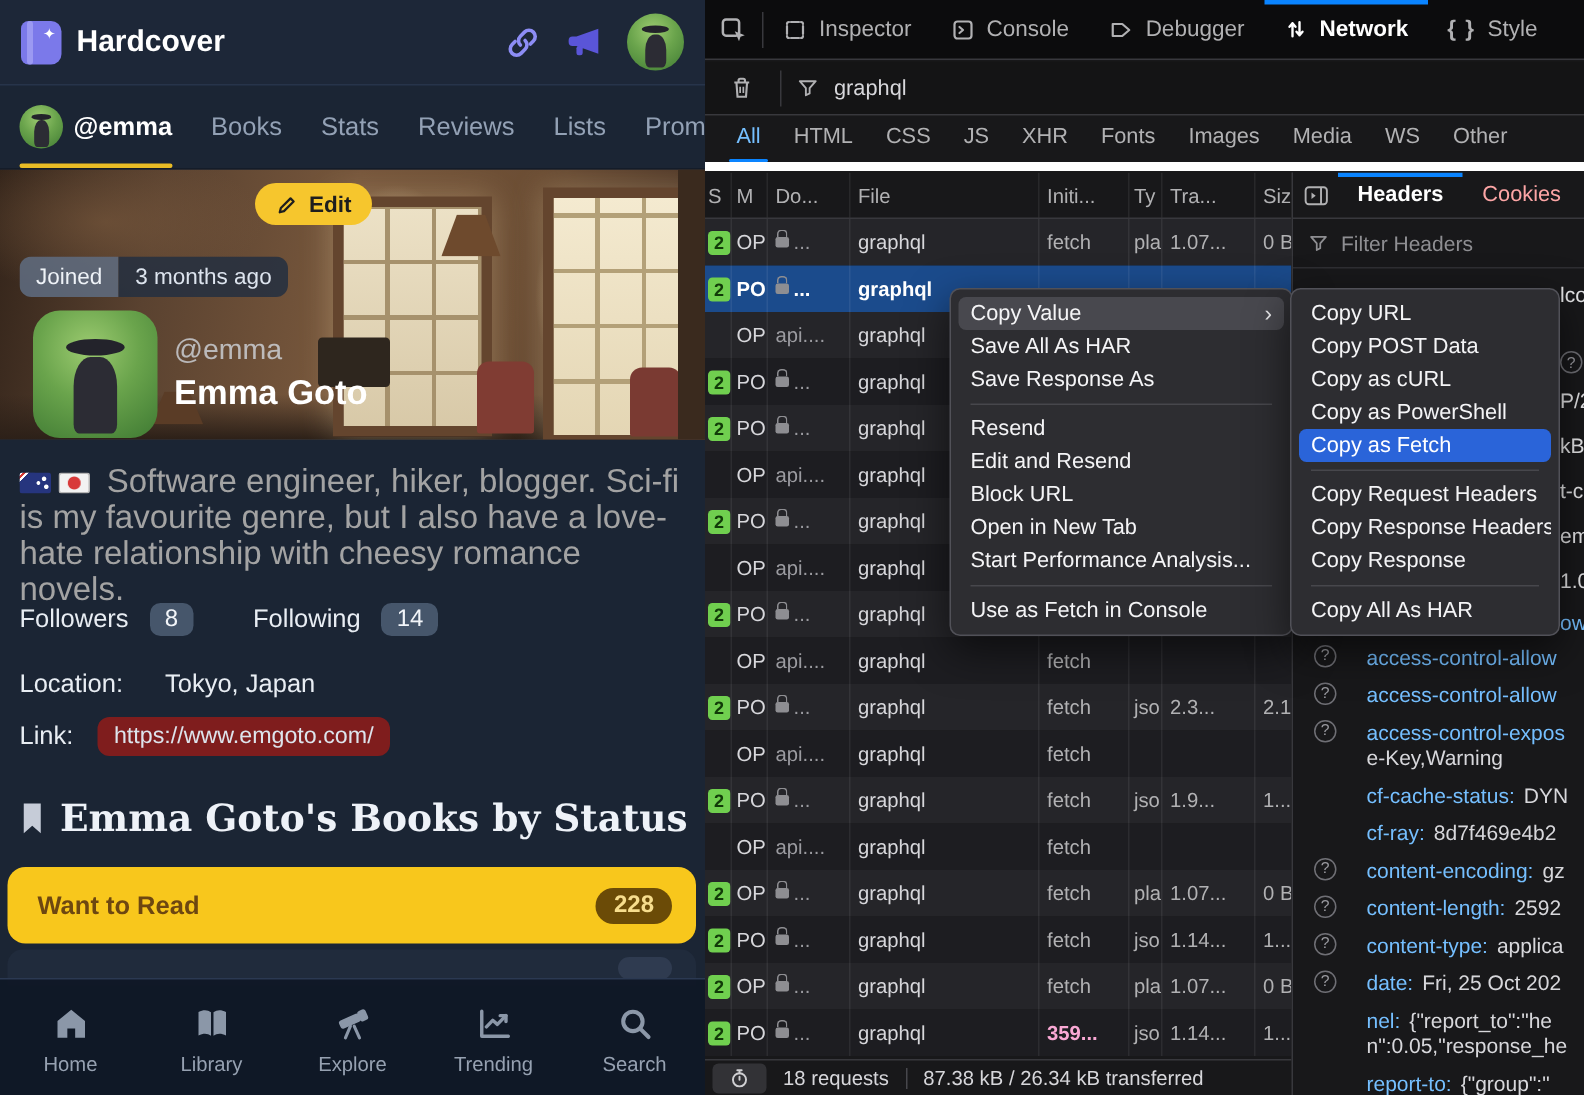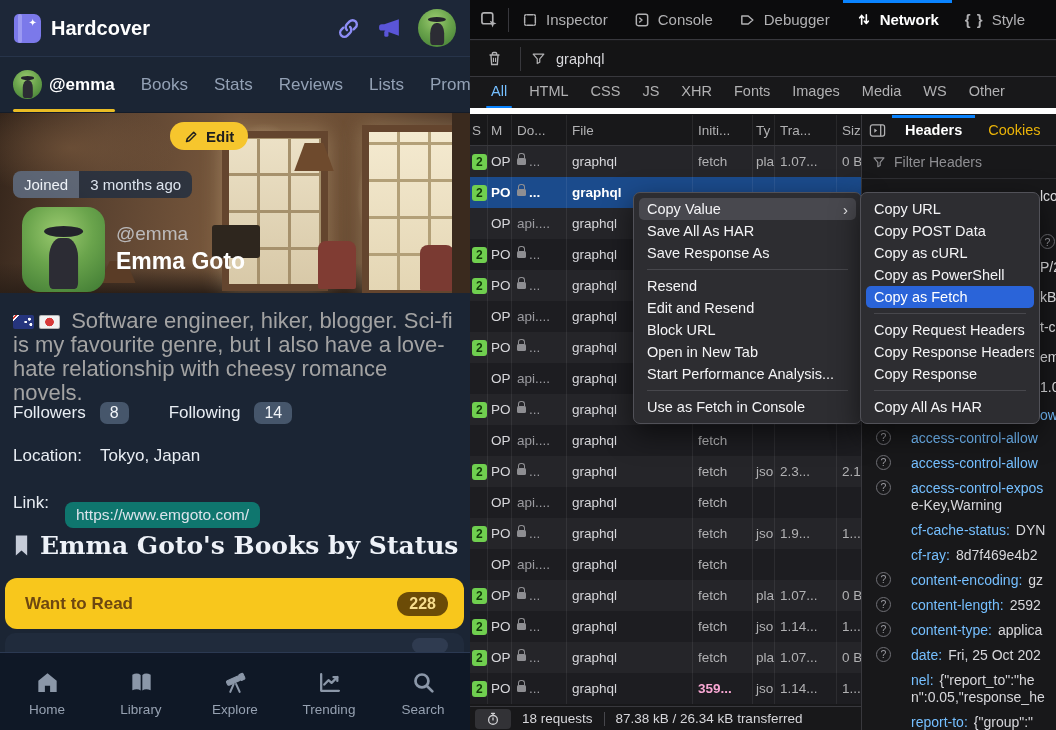--- a/index.html
+++ b/index.html
@@ -73,23 +73,23 @@
   .flag-au{background:#26357e;background-image:
      radial-gradient(circle at 78% 30%, #fff 0 1.2px, transparent 1.8px),
      radial-gradient(circle at 85% 68%, #fff 0 1.2px, transparent 1.8px),
      radial-gradient(circle at 60% 50%, #fff 0 1px, transparent 1.5px),
      linear-gradient(135deg,#fff 0 1.5px,#d5392f 1.5px 3px,#fff 3px 4.5px,#26357e 4.5px);
      background-size:100% 100%,100% 100%,100% 100%,48% 55%;background-repeat:no-repeat;}
   .flag-jp{background:radial-gradient(circle at 50% 50%, #d83a3a 0 4px, #f2f2f2 4.6px);border:1px solid rgba(0,0,0,.25);box-sizing:border-box;}
   .stats{position:absolute;left:13px;top:402px;display:flex;align-items:center;gap:14px;font-size:17px;color:#e8edf3;}
   .cnt{background:#46566b;border-radius:7px;padding:2px 10px;font-size:16px;color:#f2f5f9;}
   .gap26{width:12px;}
-  .locrow{position:absolute;left:13px;top:446px;display:flex;gap:18px;font-size:17px;color:#e8edf3;}
+  .locrow{position:absolute;left:13px;top:446px;display:flex;gap:28px;font-size:17px;color:#e8edf3;}
   .linkrow{position:absolute;left:13px;top:478px;display:flex;gap:16px;align-items:center;font-size:17px;color:#e8edf3;}
-  .pill{background:#0f766e;border-radius:8px;padding:4px 11px;font-size:15.5px;color:#dde4ec;cursor:pointer;margin-top:24px;}
+  .pill{background:#7f1d1d;border-radius:8px;padding:4px 11px;font-size:15.5px;color:#dde4ec;cursor:pointer;}
 
   .books-h{position:absolute;left:13px;top:531px;display:flex;align-items:center;gap:10px;}
   .books-title{font-family:"DejaVu Serif",serif;font-size:25px;font-weight:600;color:#eef2f8;}
   .want-bar{position:absolute;left:5px;top:578px;width:459px;height:51px;background:#f8c71c;border-radius:12px;
             display:flex;align-items:center;box-sizing:border-box;padding:0 16px 0 20px;cursor:pointer;gap:20px;}
   .want-label{font-size:17px;font-weight:bold;color:#6d4711;}
   .want-badge{margin-left:auto;background:#6b4b07;color:#f7dd8d;font-weight:bold;font-size:16px;
               border-radius:13px;padding:3px 12px;}
   .partial-card{position:absolute;left:5px;top:633px;width:459px;height:24px;background:#202b3c;border-radius:10px 10px 0 0;}
   .ghost-pill{position:absolute;right:16px;top:5px;width:36px;height:15px;background:#2f3b50;border-radius:8px;}
@@ -145,21 +145,21 @@
 
   
   .dt-status{position:absolute;left:0;bottom:0;width:391px;height:24px;background:#18181a;border-top:1px solid #38383d;
              display:flex;align-items:center;gap:11px;font-size:13.5px;color:#d7d7db;box-sizing:border-box;}
   .clock-btn{width:36px;height:20px;margin-left:5px;background:#323236;border-radius:4px;display:flex;align-items:center;justify-content:center;cursor:pointer;}
   .sdiv{width:1px;height:14px;background:#47474c;}
 
   
   .hd-panel{position:absolute;left:391px;top:115px;right:0;bottom:0;background:#18181a;border-left:1px solid #38383d;overflow:hidden;}
   .hd-tabs{height:30px;display:flex;align-items:center;border-bottom:1px solid #38383d;white-space:nowrap;}
-  .hd-tab{height:100%;display:flex;align-items:center;padding:0 13px;color:#eab308;font-size:14.5px;position:relative;cursor:pointer;}
+  .hd-tab{height:100%;display:flex;align-items:center;padding:0 13px;color:#fca5a5;font-size:14.5px;position:relative;cursor:pointer;}
   .hd-tab.active{color:#fff;font-weight:bold;}
   .hd-tab.active::before{content:'';position:absolute;top:0;left:0;right:0;height:2.5px;background:#0a84ff;}
   .hd-filter{height:32px;display:flex;align-items:center;gap:8px;padding-left:10px;color:#8e8e92;border-bottom:1px solid #2e2e32;font-size:14px;}
   .hd-list{position:absolute;left:0;top:311px;right:0;}
   .hitem{position:relative;padding:4px 4px 4px 49px;min-height:17px;white-space:nowrap;overflow:hidden;font-size:14px;line-height:17px;}
   .hname{color:#75bfff;}
   .hval{color:#d7d7db;margin-left:6px;}
   .hwrap{color:#d7d7db;white-space:nowrap;}
   .qi{position:absolute;left:14px;top:4px;width:15px;height:15px;border:1.5px solid #6f6f75;border-radius:50%;
       color:#9a9aa0;font-size:10.5px;display:flex;align-items:center;justify-content:center;cursor:pointer;box-sizing:border-box;}

